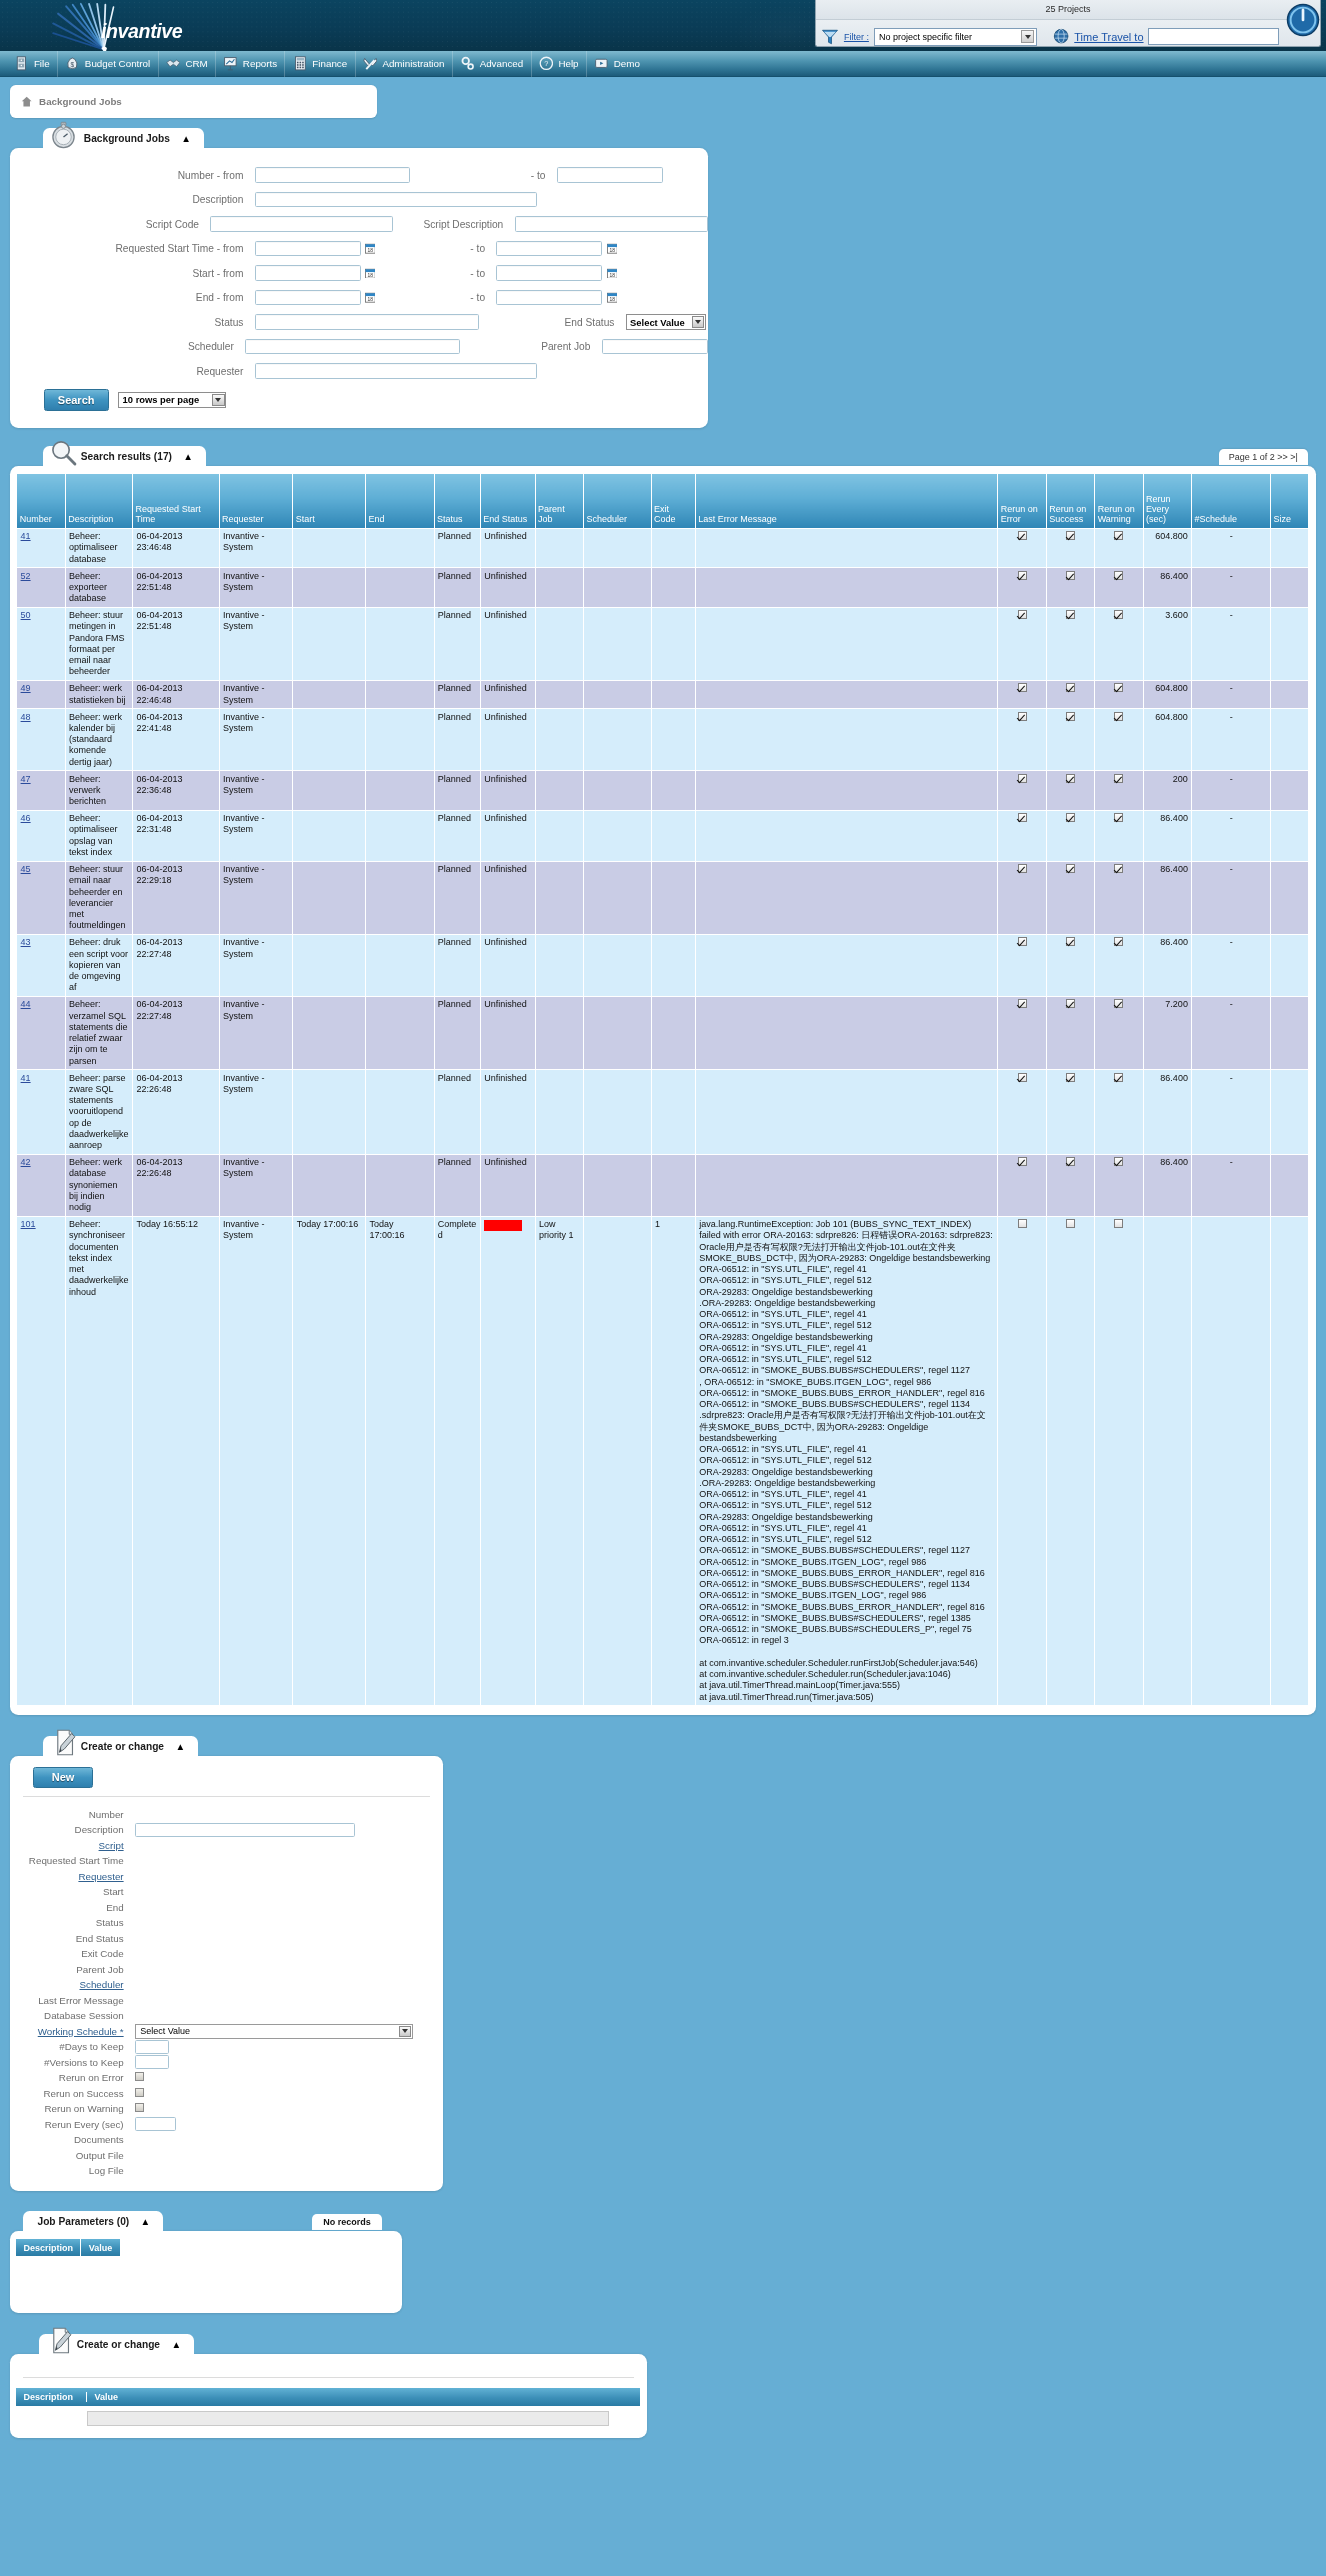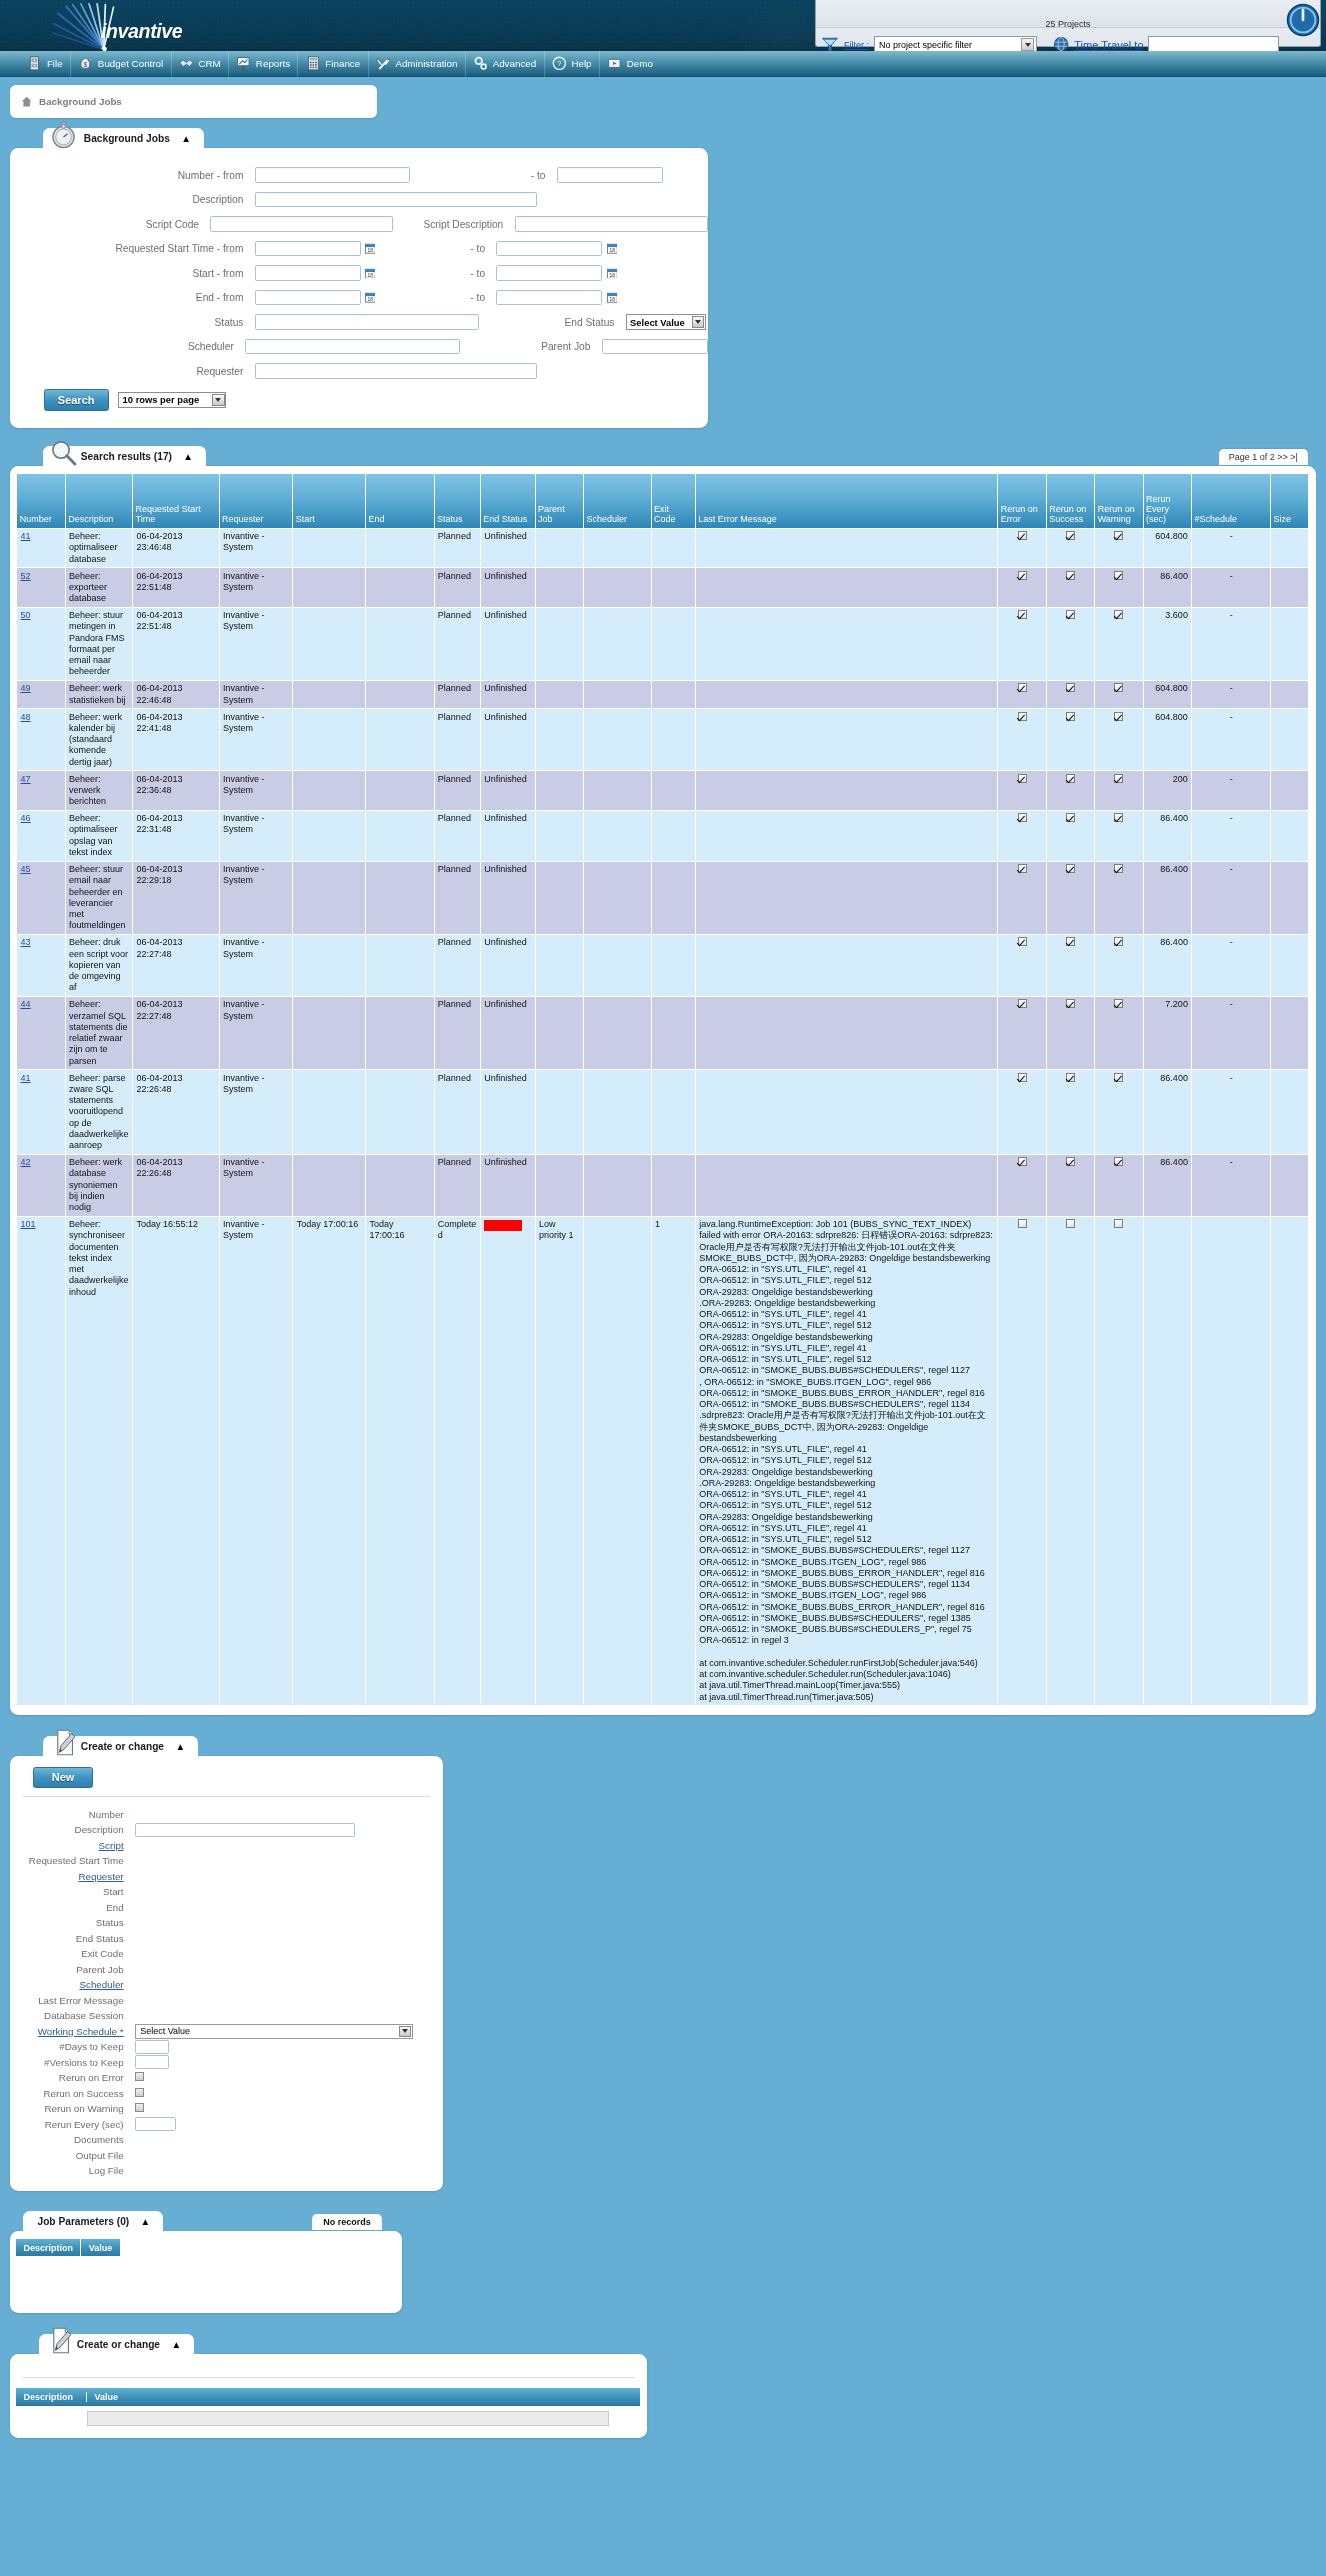--- a/index.html
+++ b/index.html
@@ -44,21 +44,21 @@
 
   
   .topwin {
     position:absolute; right:4.9px; top:0; width:506px; height:47px;
     background:linear-gradient(180deg,#f3f6f8 0%,#dfe6ec 100%);
     border:0.8px solid #8fa3b0; border-top:none;
     border-radius:0 0 2.4px 2.4px;
   }
   .topwin-title {
     text-align:center; font-size:9px; color:#2a2a2a;
-    padding-top:19px; height:28px;
+    padding-top:4px; height:20px;
     background:linear-gradient(180deg,#e9eef2 0%,#dce3e9 100%);
     border-bottom:0.8px solid #c3cdd5;
   }
   .topwin-body { display:flex; align-items:center; height:33px; padding:0 4.9px; gap:4.9px; }
   .funnel-icon { width:18px; height:18px; flex:none; }
   .filter-label { color:#1a53a8; text-decoration:underline; font-size:9px; }
   .filter-select {
     width:163px; height:18px;
     background:#fff; border:0.8px solid #7f9db9;
     font-size:9px; display:flex; align-items:center;
@@ -74,21 +74,21 @@
   .tt-label { color:#1a53a8; text-decoration:underline; font-size:11px; }
   .tt-input { width:131px; height:16.3px; border:0.8px solid #7f9db9; background:#fff; }
   .power-btn { position:absolute; right:6.5px; top:3.3px; width:34px; height:34px; }
 
   
   .menubar {
     height:26px;
     background:linear-gradient(180deg,#7fb9cf 0%,#4e94b0 40%,#2e7392 75%,#1c5b7a 100%);
     display:flex; align-items:center;
     border-bottom:0.8px solid #15506d;
-    padding-left:20px;
+    padding-left:7px;
   }
   .menu-item {
     display:flex; align-items:center; gap:4.9px;
     height:26px; padding:0 7.3px;
     color:#ffffff; font-size:9.8px;
     border-right:0.8px solid rgba(255,255,255,0.22);
     cursor:default;
   }
   .menu-item:first-child { border-left:none; }
   .menu-ico { width:14.7px; height:14.7px; display:block; }

